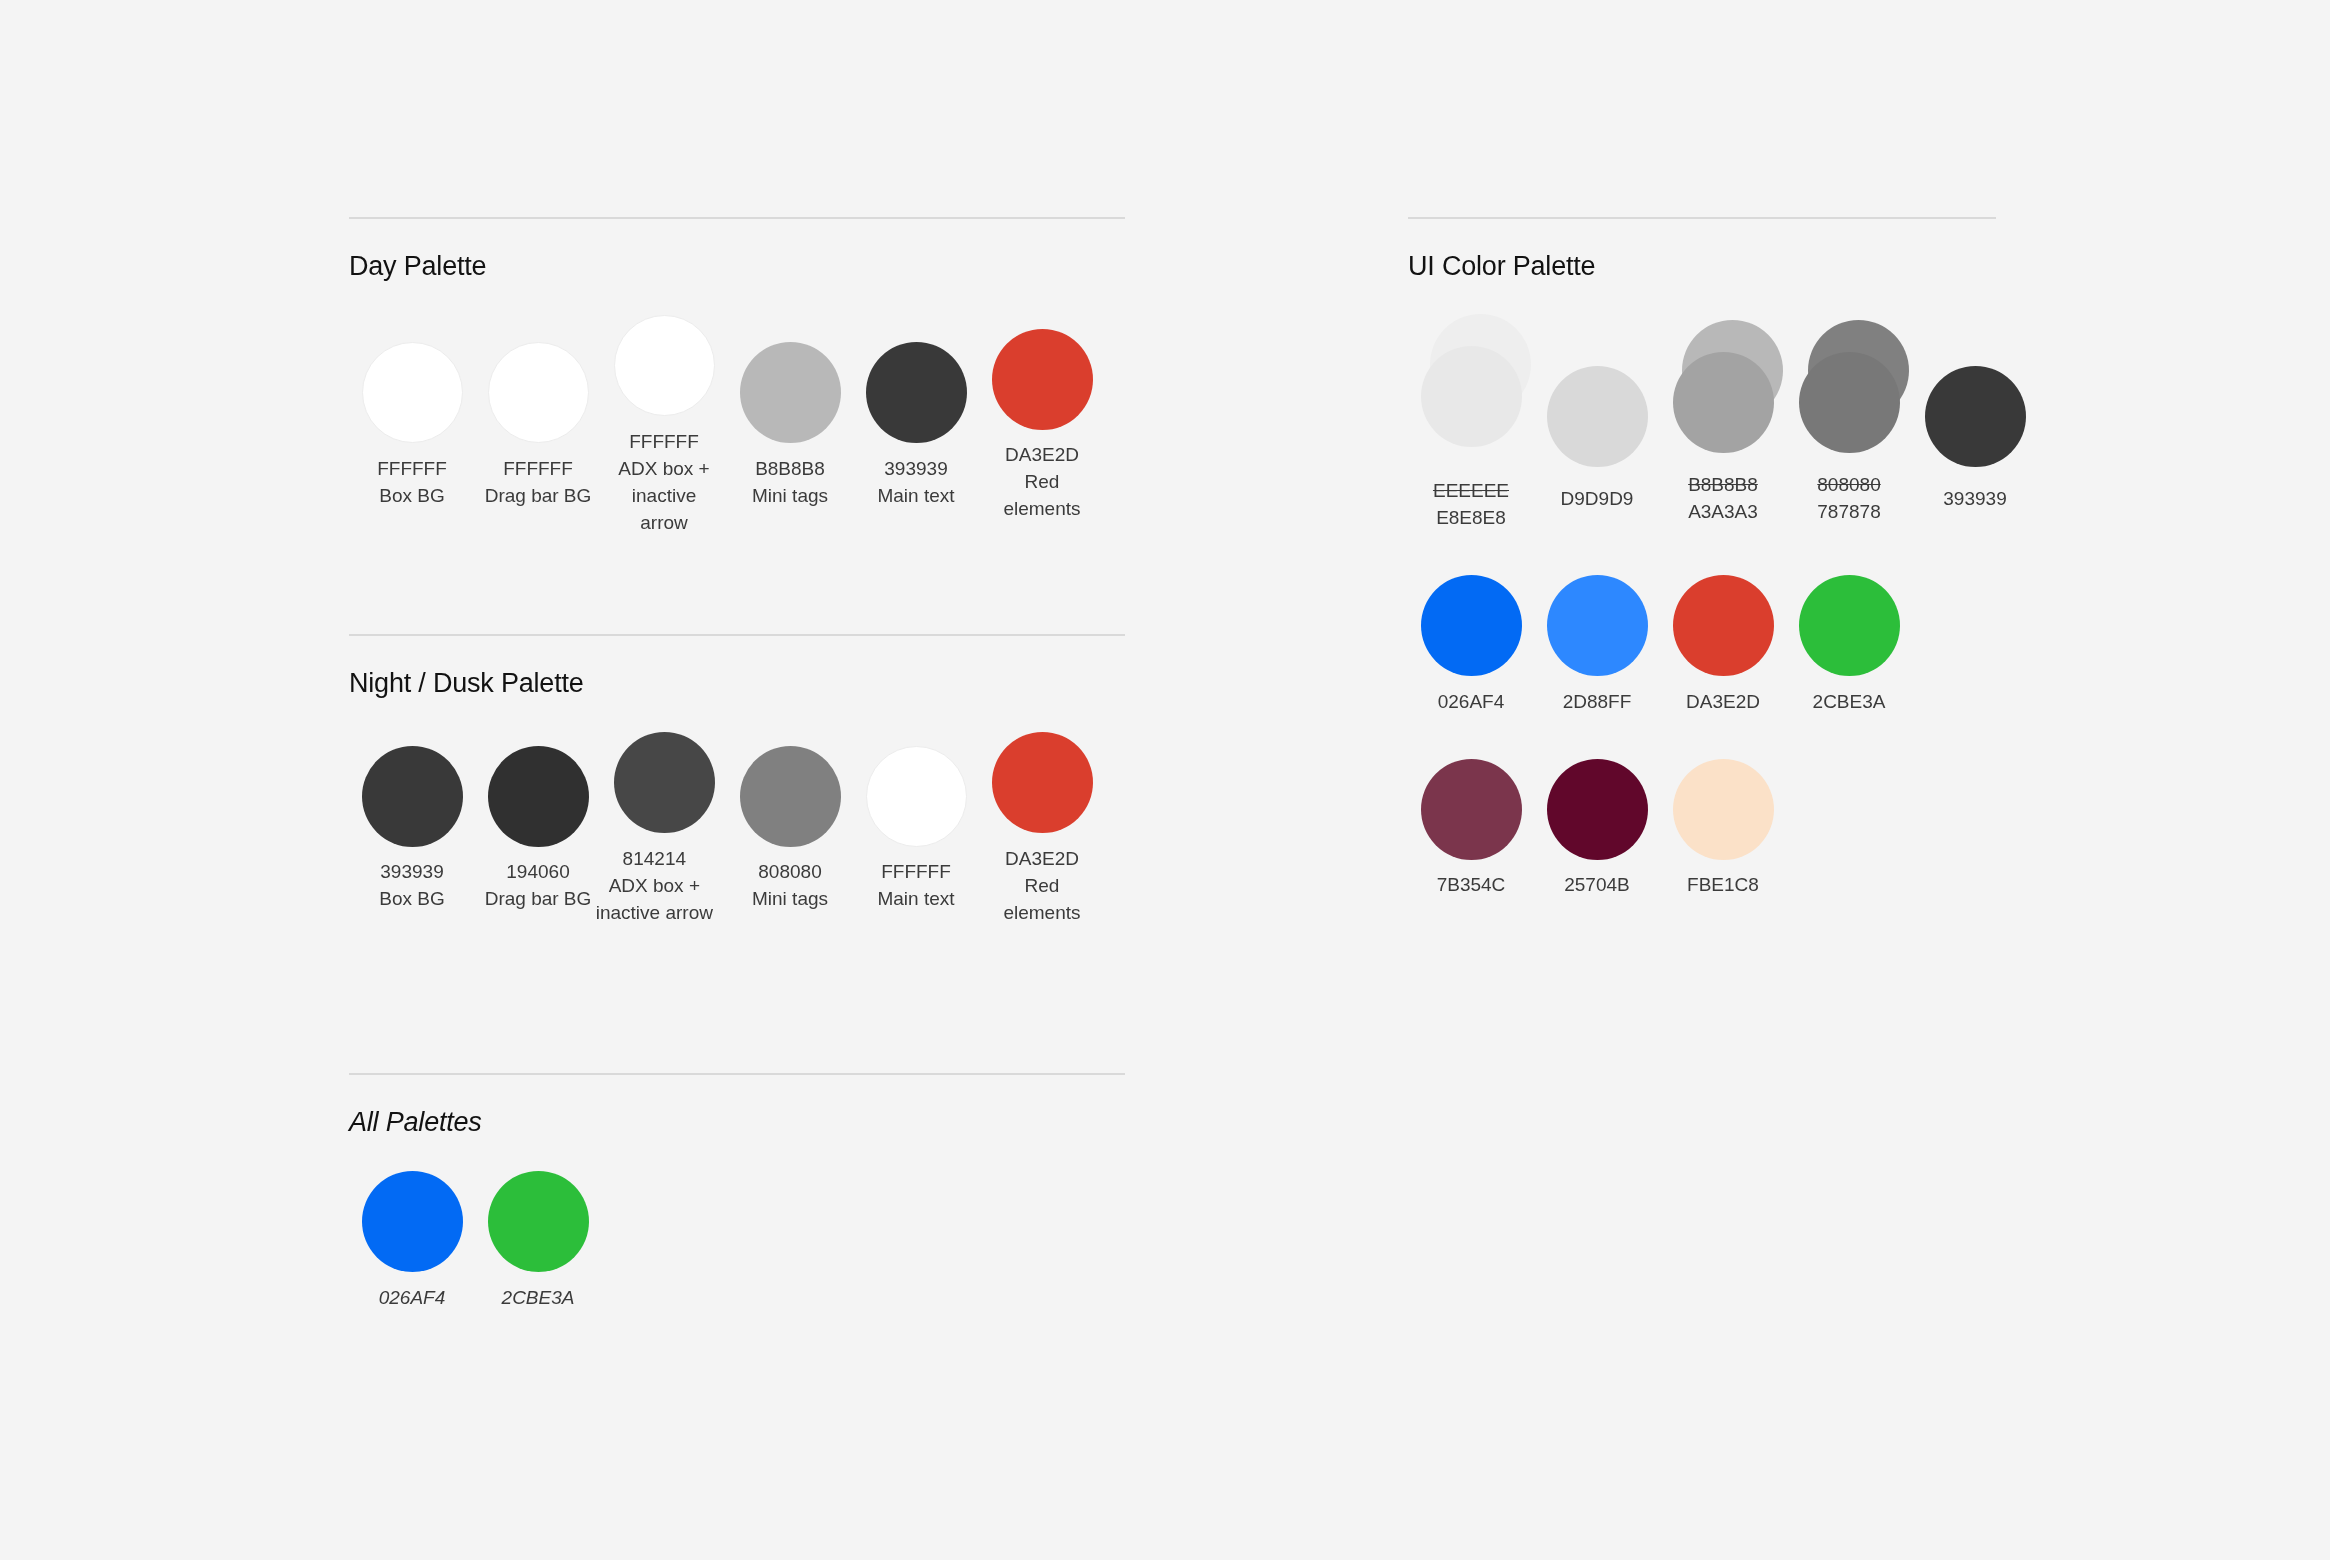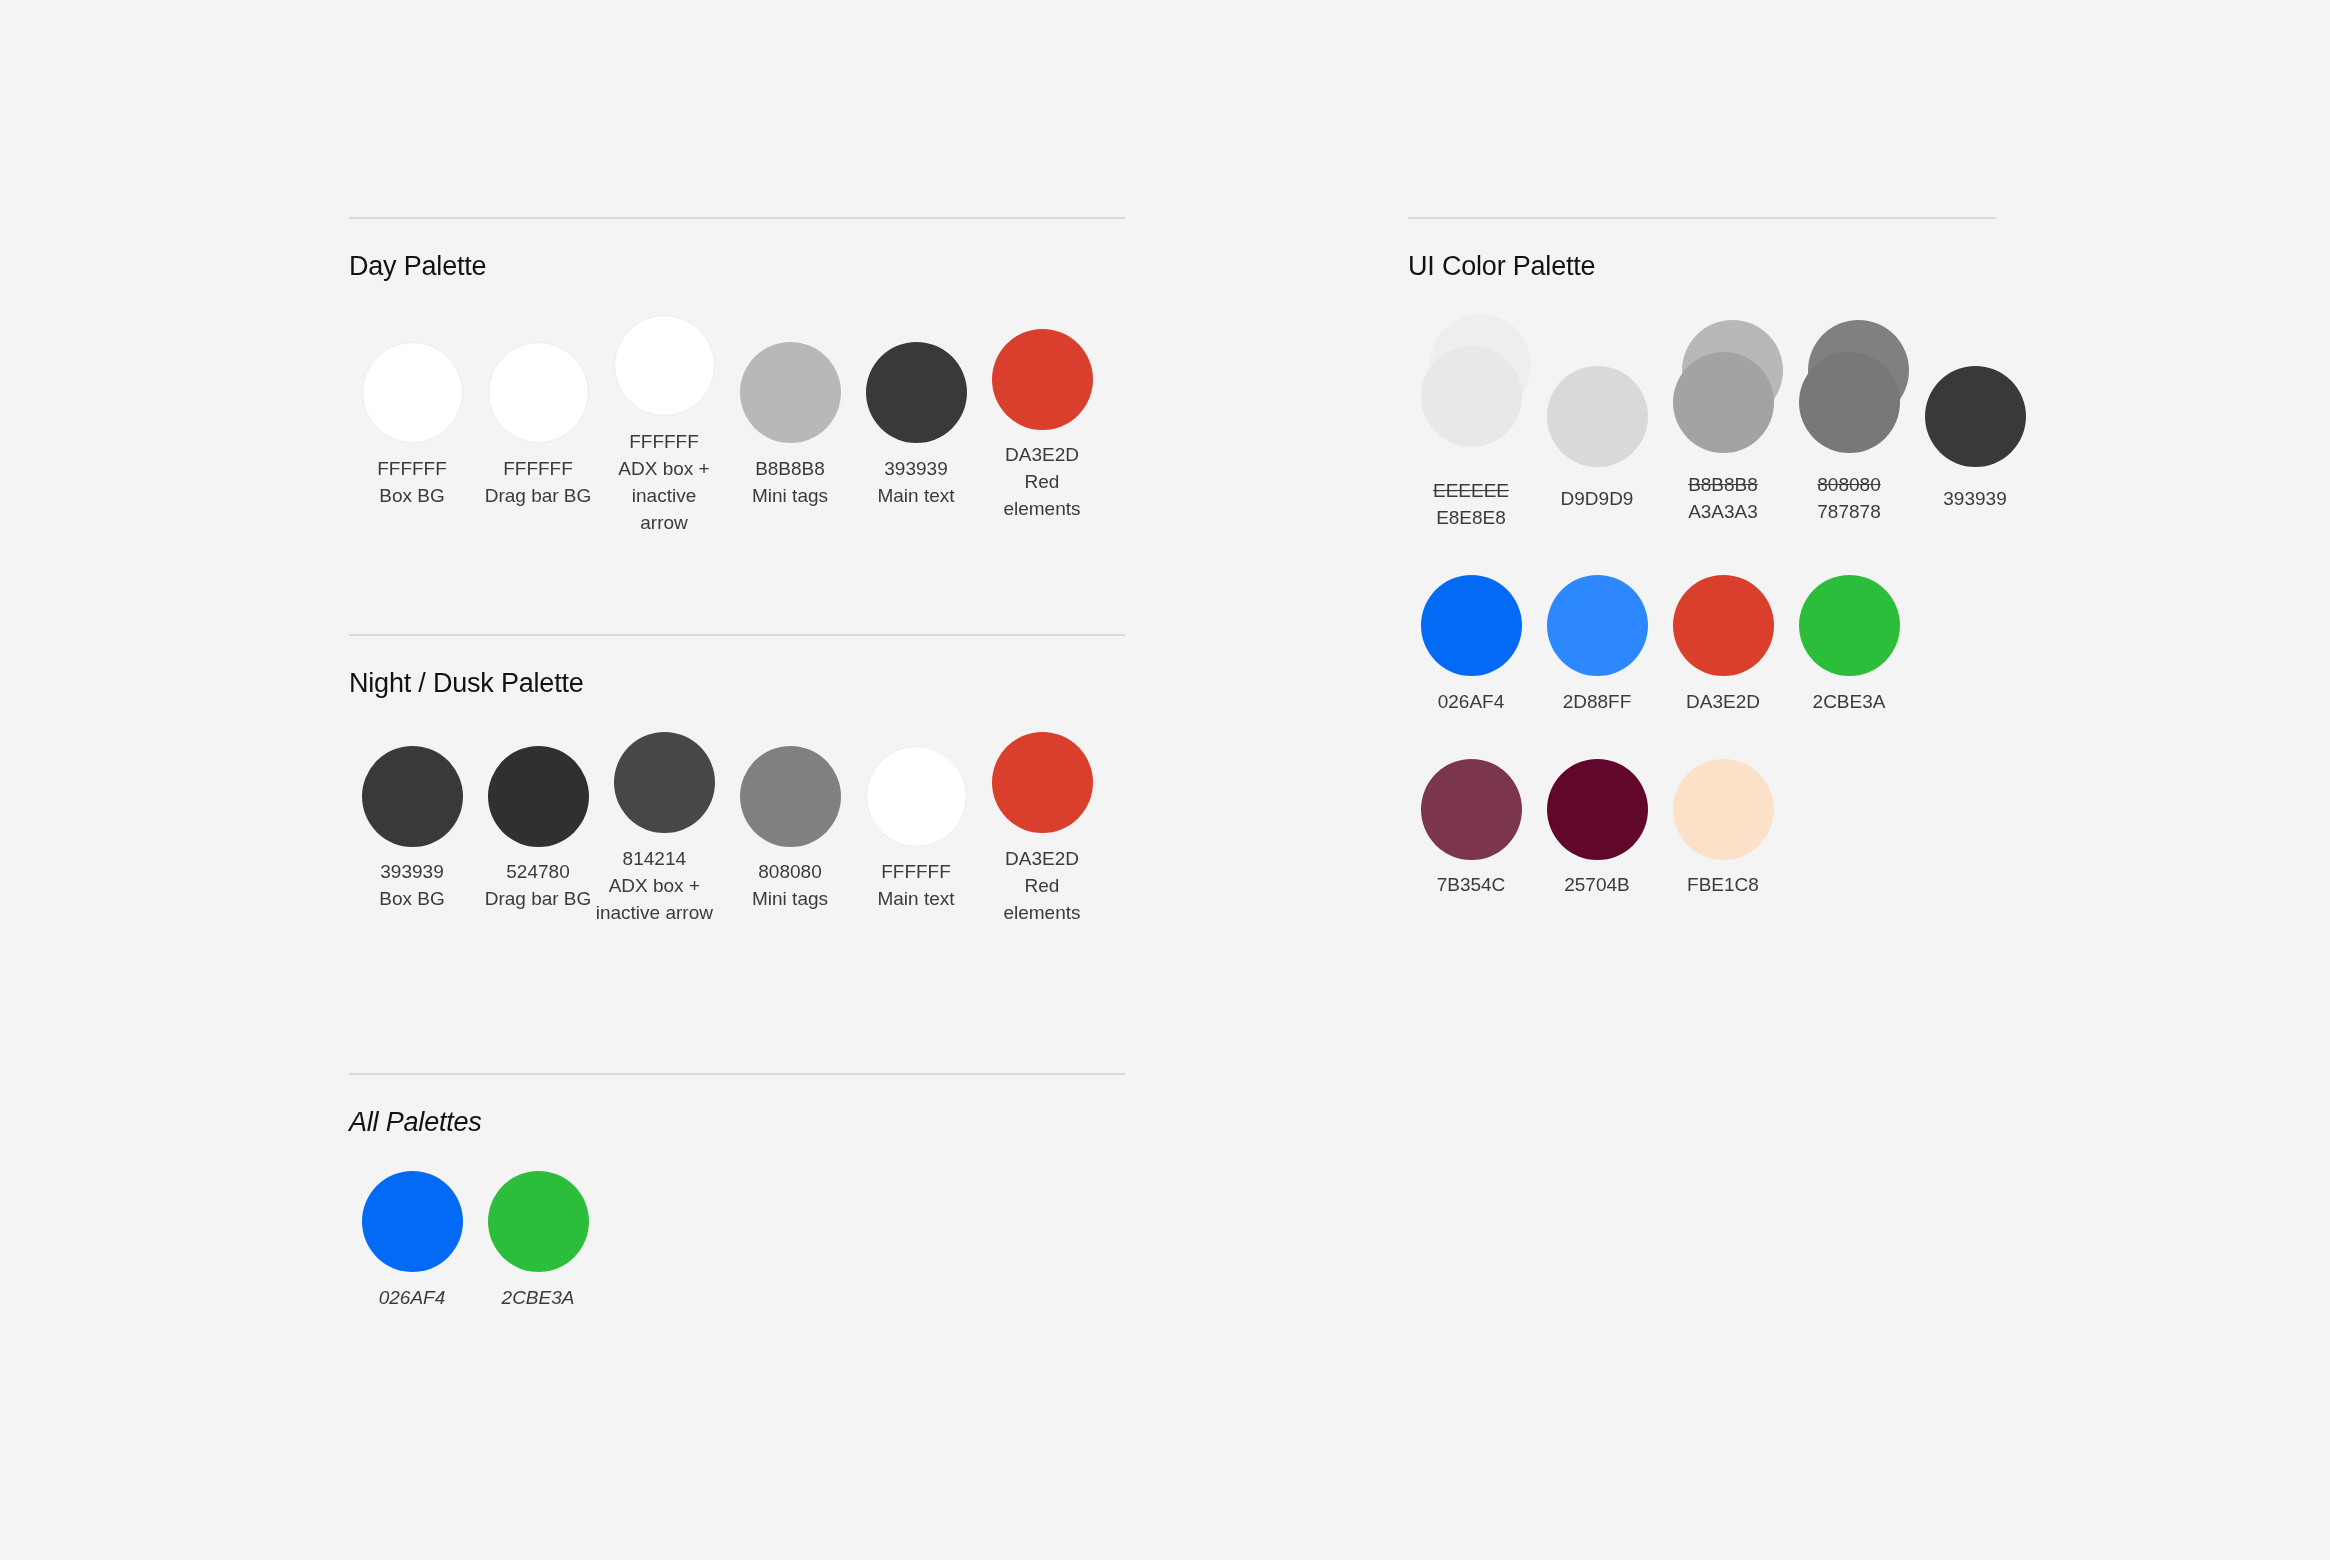--- a/index.html
+++ b/index.html
@@ -203,21 +203,21 @@
           <div class="dot" style="background:#393939;"></div>
           <div class="labels">
             <div class="hexline">393939</div>
             <div class="usage">Box BG</div>
           </div>
         </div>
 
         <div class="swatch">
           <div class="dot" style="background:#303030;"></div>
           <div class="labels">
-            <div class="hexline">524780</div>
+            <div class="hexline">194060</div>
             <div class="usage">Drag bar BG</div>
           </div>
         </div>
 
         <div class="swatch" style="flex:0 0 126px;">
           <div class="dot" style="background:#474747;"></div>
           <div class="labels" style="width:155px; margin-left:-19.4px;">
             <div class="hexline">814214</div>
             <div class="usage">ADX box + inactive arrow</div>
           </div>

